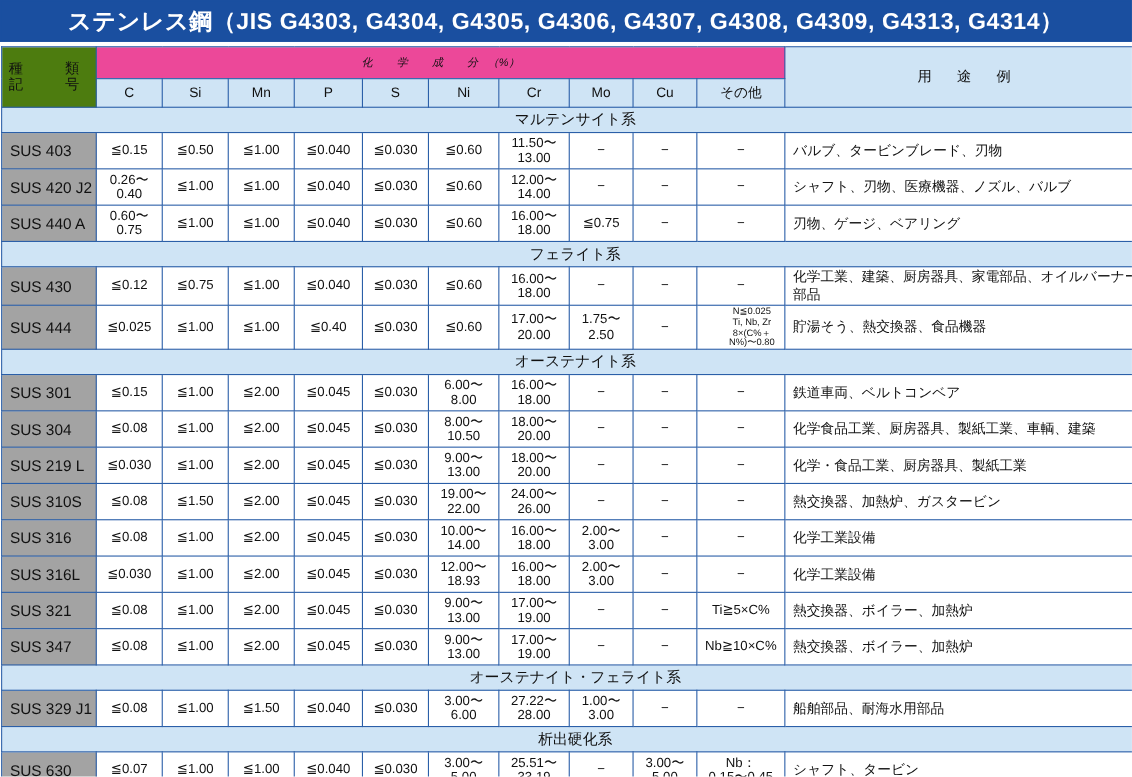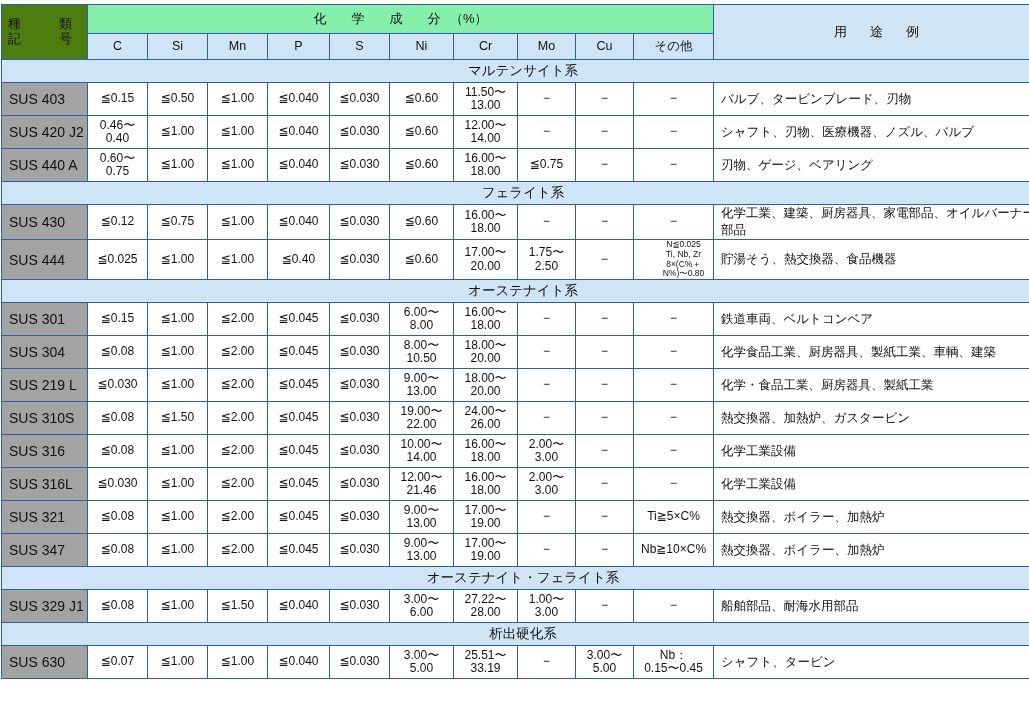--- a/index.html
+++ b/index.html
@@ -55,23 +55,24 @@
   
   .hdr-kind {
     background: #4d7c0f;
     width: 86px;
     font-size: 13px;
     letter-spacing: 4px;
     padding: 2px 0 2px 6px !important;
     text-align: left !important;
   }
   .hdr-chem {
-    background: #86efac;
-    font-size: 13px;
+    background: #ec4899;
+    font-size: 10px;
     height: 26px;
+    font-style: italic;
   }
   .hdr-chem .sp { letter-spacing: 6px; }
   .hdr-use {
     background: #cfe4f5;
     font-size: 13px;
     letter-spacing: 5px;
     height: 54px;
   }
   .hdr-elem {
     background: #cfe4f5;
@@ -116,20 +117,23 @@
     display: block;
     margin-left: 20px;
   }
   .r2 { display: block; line-height: 1.12; }
 </style>
 </head>
 <body>
 
 <div class="page">
 
+  <div class="title-bar">
+    <span class="tl">ステンレス鋼（JIS G4303, G4304, G4305, G4306, G4307, G4308, G4309, G4313, G4314）</span>
+  </div>
 
   <table class="steel">
     <colgroup>
       <col style="width:86px">
       <col style="width:60px">
       <col style="width:60px">
       <col style="width:60px">
       <col style="width:62px">
       <col style="width:60px">
       <col style="width:64px">
@@ -181,21 +185,21 @@
             <span class="r2">13.00</span>
           </td>
           <td class="val">−</td>
           <td class="val">−</td>
           <td class="val other">−</td>
           <td class="use">バルブ、タービンブレード、刃物</td>
         </tr>
         <tr>
           <td class="grade">SUS 420 J2</td>
           <td class="val">
-            <span class="r2">0.46〜</span>
+            <span class="r2">0.26〜</span>
             <span class="r2">0.40</span>
           </td>
           <td class="val">≦1.00</td>
           <td class="val">≦1.00</td>
           <td class="val">≦0.040</td>
           <td class="val">≦0.030</td>
           <td class="val">≦0.60</td>
           <td class="val">
             <span class="r2">12.00〜</span>
             <span class="r2">14.00</span>
@@ -377,21 +381,21 @@
         </tr>
         <tr>
           <td class="grade">SUS 316L</td>
           <td class="val">≦0.030</td>
           <td class="val">≦1.00</td>
           <td class="val">≦2.00</td>
           <td class="val">≦0.045</td>
           <td class="val">≦0.030</td>
           <td class="val">
             <span class="r2">12.00〜</span>
-            <span class="r2">21.46</span>
+            <span class="r2">18.93</span>
           </td>
           <td class="val">
             <span class="r2">16.00〜</span>
             <span class="r2">18.00</span>
           </td>
           <td class="val">
             <span class="r2">2.00〜</span>
             <span class="r2">3.00</span>
           </td>
           <td class="val">−</td>

